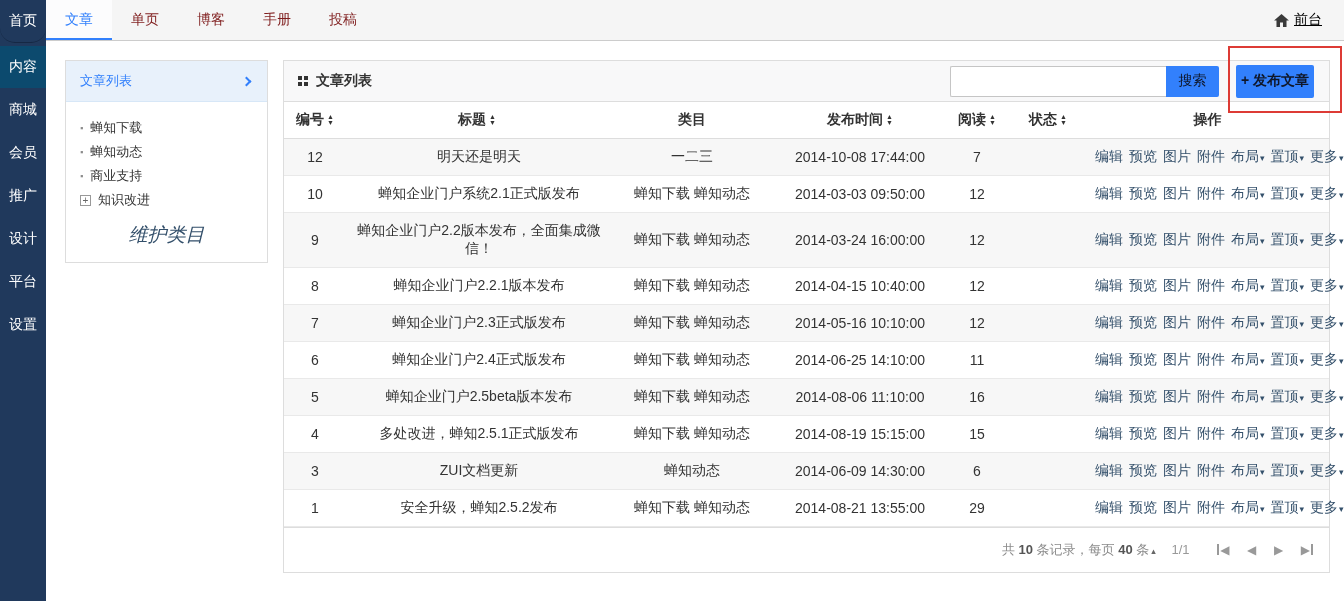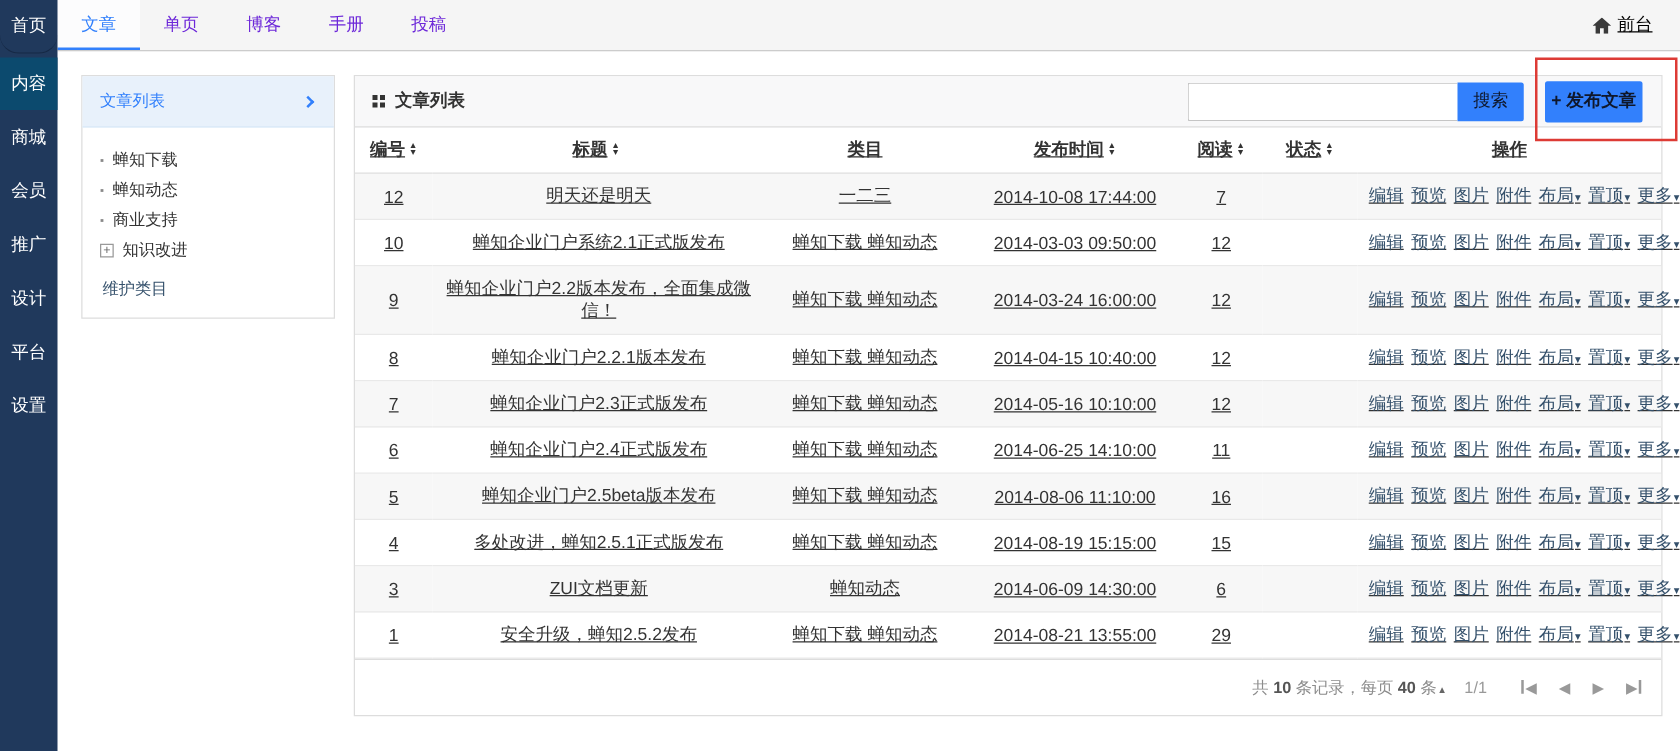--- a/index.html
+++ b/index.html
@@ -8,49 +8,49 @@
 
   
   .sidebar { position:absolute; left:0; top:0; width:46px; height:601px; background:#20395c; z-index:5; }
   .side-item { color:#fff; font-size:14px; text-align:center; padding:12px 0; cursor:pointer; margin-bottom:1px; }
   .side-item.first { border-bottom:1px solid #152844; margin-bottom:3px;border-radius:15px; }
   .side-item.active { background:#0c4a6e; }
 
   
   .topbar { position:absolute; left:46px; right:0; top:0; height:41px; background:#f5f5f5; border-bottom:1px solid #ccc; display:flex; align-items:stretch;text-align:center; }
   .tabs { display:flex; }
-  .tab { padding:0 19px; line-height:39px; font-size:14px; color:#6d28d9; cursor:pointer; }
+  .tab { padding:0 19px; line-height:39px; font-size:14px; color:#7f1d1d; cursor:pointer; }
   .tab.active { color:#3280fc; background:#fcfcfd; border-bottom:2px solid #3280fc; }
   .front-link { margin-left:auto; display:flex; align-items:center; gap:5px; padding-right:22px; color:#000000; cursor:pointer;text-decoration:underline; }
 
   
   .cat-panel { position:absolute; left:65px; top:60px; width:203px; background:#fff; border:1px solid #ddd; }
   .cat-head { background:#e8f1fb; border-bottom:1px solid #d7e7f7; color:#3280fc; padding:11px 14px; display:flex; align-items:center; justify-content:space-between; font-size:13px; cursor:pointer; }
   .chev { width:7px; height:7px; border-top:2px solid #3280fc; border-right:2px solid #3280fc; transform:rotate(45deg); margin-right:3px; }
   .cat-list { padding:14px 12px 2px 14px; }
   .cat-item { display:flex; align-items:center; gap:7px; line-height:24px; color:#333; font-size:13px; cursor:pointer; }
   .cat-icon.square-bullet { color:#8a8a8a; font-size:9px; }
   .cat-icon.expand-box { width:11px; height:11px; border:1px solid #999; color:#666; font-size:10px; line-height:9px; text-align:center; display:inline-block; }
-  .cat-maintain { text-align:left; padding:8px 16px 14px; color:#34506b; font-size:13px; cursor:pointer; }
+  .cat-maintain { text-align:center; padding:8px 16px 14px; color:#34506b; font-size:19px; cursor:pointer;font-style:italic; }
 
   
   .main-panel { position:absolute; left:283px; top:60px; width:1047px; background:#fff; border:1px solid #ddd; }
   .panel-head { height:41px; background:#f8f8f9; border-bottom:1px solid #ddd; display:flex; align-items:center; padding:0 5px 0 14px; }
   .grid-icon { width:4px; height:4px; background:#333; box-shadow:6px 0 #333,0 6px #333,6px 6px #333; margin:-6px 14px 0 0; }
   .panel-title { font-weight:bold; font-size:14px; color:#333; }
   .head-right { margin-left:auto; display:flex; align-items:center; }
   .search-group { display:flex; }
   .search-input { width:216px; height:31px; border:1px solid #c5c5c5; border-right:none; padding:0 8px; font-size:13px; outline:none; border-radius:2px 0 0 2px; }
   .btn { background:#3280fc; color:#0f172a; border:none; font-size:14px; cursor:pointer; border-radius:2px; font-family:inherit; }
   .btn-search { height:31px; width:53px; border-radius:0 2px 2px 0; }
   .btn-publish { height:33px; width:78px; margin-left:17px; margin-right:10px; font-weight:bold; }
   .btn-publish .plus { font-weight:bold; margin-right:4px; }
 
   
-  table { width:100%; border-collapse:collapse; font-size:14px; table-layout:fixed;text-decoration:underline; }
+  table { width:100%; border-collapse:collapse; font-size:14px; table-layout:fixed; }
   th { font-weight:bold; color:#333; padding:9px 6px; border-bottom:1px solid #ddd; text-align:center; white-space:nowrap; }
   td { padding:9px 6px; border-bottom:1px solid #e9e9e9; text-align:center; color:#333; vertical-align:middle; }
   tr.odd td { background:#f7f7f7; }
   .c0 { width:62px; }
   .c1 { width:262px; } td.c1 { text-align:center; padding-left:10px; }
   .c2 { width:168px; }
   .c3 { width:168px; }
   .c4 { width:66px; }
   .c5 { width:76px; }
   .c6 { } td.c6 { white-space:nowrap; }

